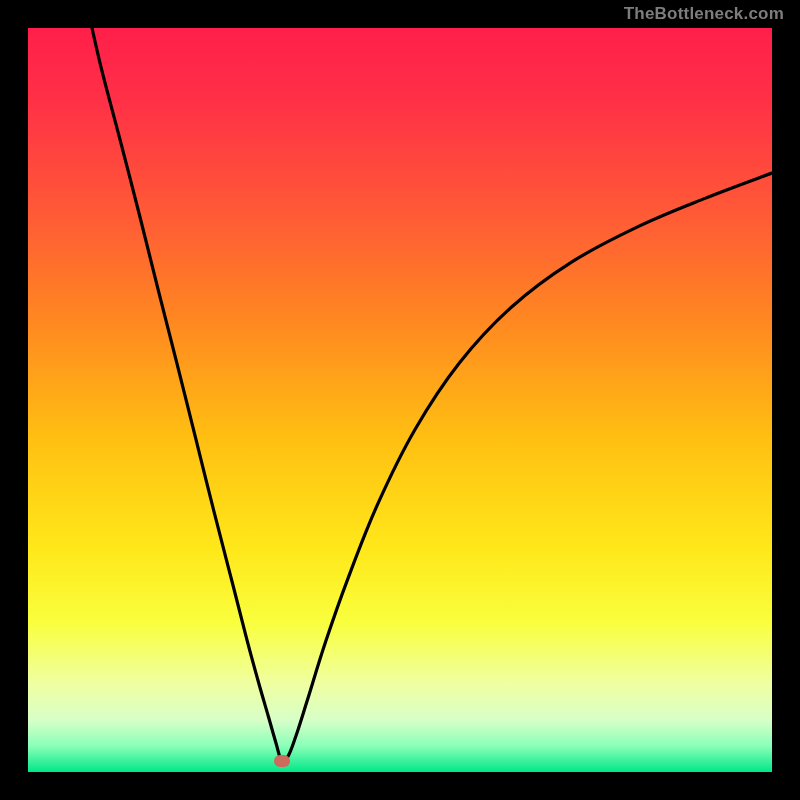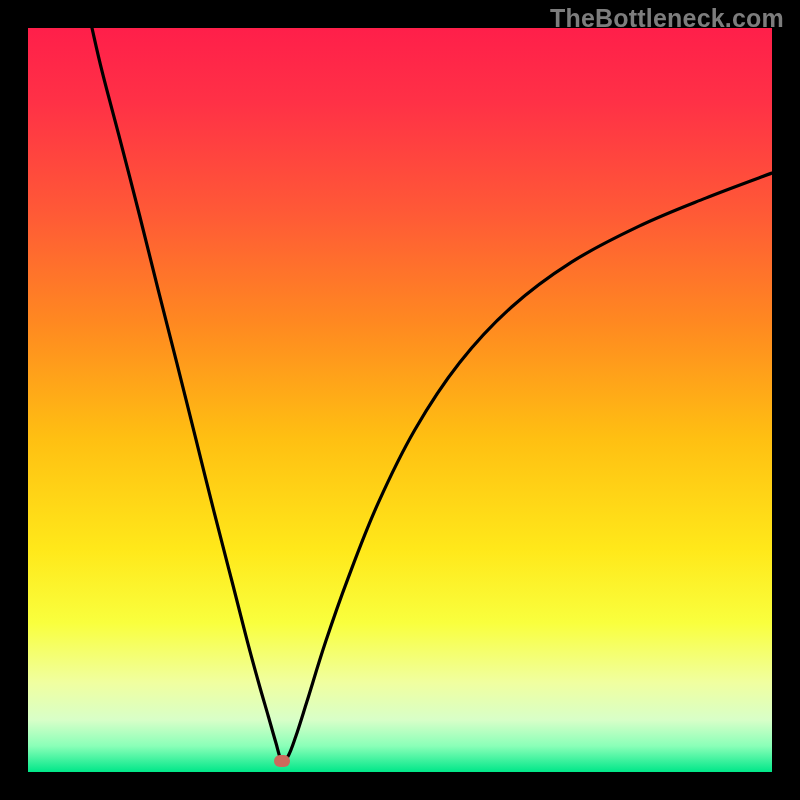--- a/index.html
+++ b/index.html
@@ -44,21 +44,21 @@
   .marker {
     position: absolute;
     background: #cc6a5c;
     border-radius: 50% / 50%;
   }
   .watermark {
     position: absolute;
     top: 4px;
     right: 16px;
     color: #7d7d7d;
-    font-size: 25px;
+    font-size: 17px;
     font-weight: 600;
     letter-spacing: 0.2px;
     font-family: Arial, Helvetica, sans-serif;
   }
 </style>
 </head>
 <body>
 
 <div class="frame">
   <div class="plot-area">

